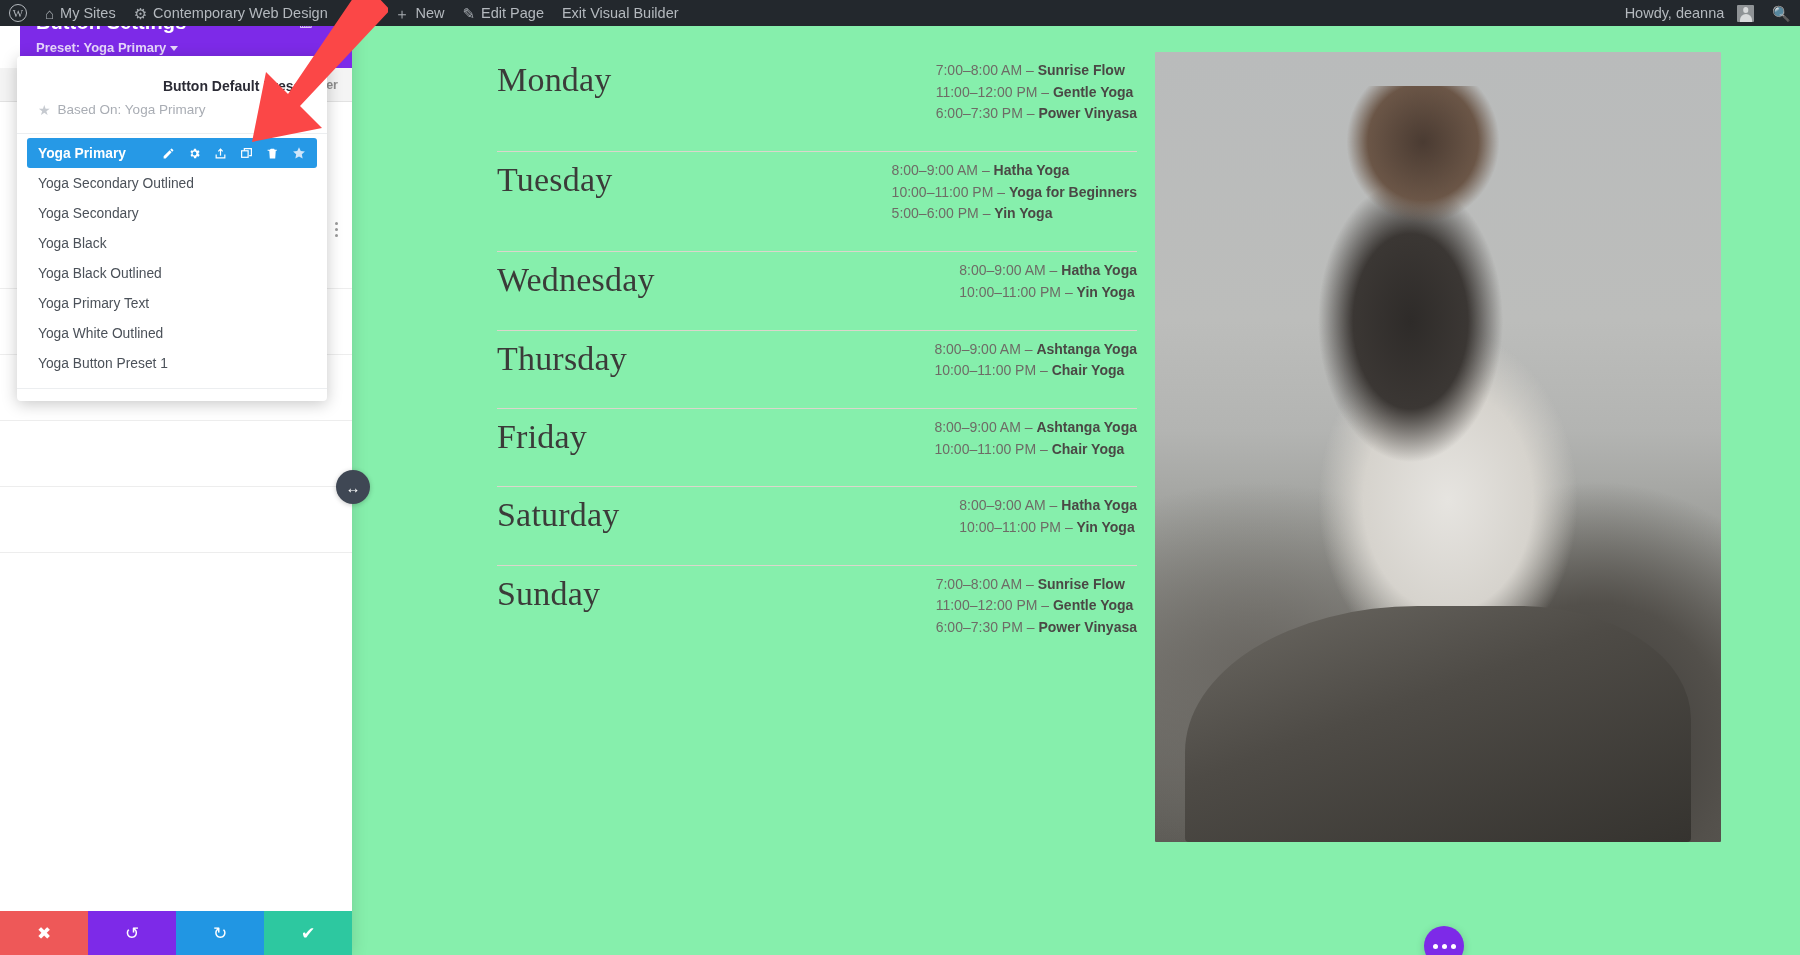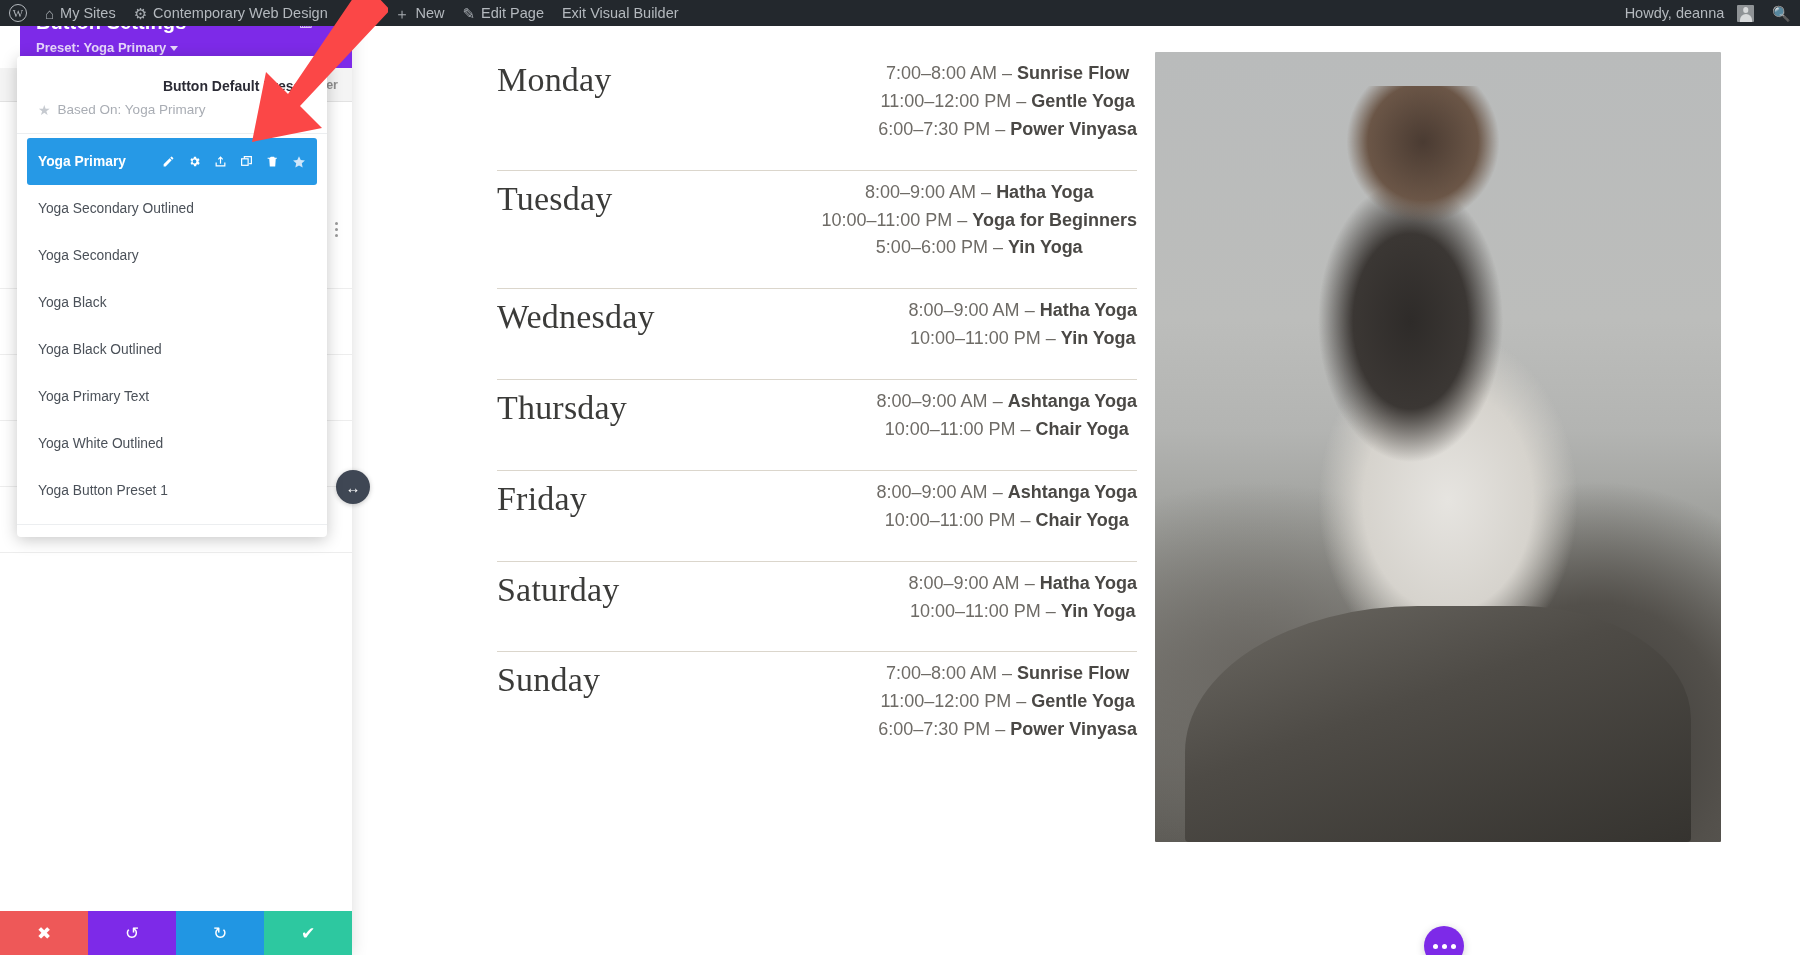--- a/index.html
+++ b/index.html
@@ -39,35 +39,35 @@
   .wplogo {
     width: 18px; height: 18px; border-radius: 50%;
     border: 1.7px solid #b4b9be; position: relative;
     display: inline-flex; align-items: center; justify-content: center;
     font-size: 11px; font-family: "Liberation Serif", serif; color: #b4b9be;
   }
 
   
   .canvas {
     position: absolute; top: 26px; left: 352px; width: 1448px; height: 929px;
-    background: #ffffff; overflow: hidden;
+    background: #86efac; overflow: hidden;
   }
   .canvas-inner { display: flex; padding: 26px 0 0 0; }
   .sched-col { width: 640px; margin-left: 145px; }
   .sched-row {
     display: flex; align-items: flex-start; justify-content: space-between;
     padding: 8px 0 26px 0; border-bottom: 1px solid #dbd6cc;
   }
   .sched-row:last-child { border-bottom: none; }
   .day-name {
     font-family: "Liberation Serif", serif;
     font-size: 34px; color: #3b3b39; font-weight: 400; letter-spacing: .2px;
     line-height: 1.15;
   }
-  .classes { text-align: center; font-size: 18px; color: #6e6b66; line-height: 1.55; }
+  .classes { text-align: left; font-size: 14px; color: #6e6b66; line-height: 1.55; }
   .classes .cls { white-space: nowrap; }
   .classes .cname { font-weight: 700; color: #4a4845; }
 
   .photo-col { width: 566px; margin-left: 18px; }
   .photo {
     width: 566px; height: 790px; border-radius: 1px; position: relative; overflow: hidden;
     background:
       radial-gradient(ellipse 62% 48% at 78% 88%, #3c3a37 0%, #53504b 38%, rgba(90,88,83,0) 70%),
       radial-gradient(ellipse 70% 38% at 18% 78%, #6a6762 0%, rgba(110,107,102,0) 62%),
       linear-gradient(#b9bbbb 0%, #bcbdbb 34%, #b3b4b2 48%, #9b9c98 62%, #7d7c77 78%, #5e5c57 100%);
@@ -170,21 +170,21 @@
   .dd-default-sub {
     font-size: 13.5px; color: #a9adb4; margin-top: 8px;
     display: flex; align-items: center; gap: 7px; font-weight: 400;
   }
   .star-g { color: #c6cad0; font-size: 14px; line-height: 1; }
   .dd-divider { height: 1px; background: #eceef0; margin: 6px 0 4px 0; }
 
   .dd-list { padding: 0 10px; }
   .dd-item {
     display: flex; align-items: center; justify-content: space-between;
-    padding: 16px 11px; border-radius: 3px;
+    padding: 7px 11px; border-radius: 3px;
     font-size: 13.8px; color: #4b5159; min-height: 30px;
   }
   .dd-item.active { background: #2699e6; color: #fff; font-weight: 600; }
   .dd-actions { display: flex; align-items: center; gap: 13px; color: #fff; font-size: 13px; }
   .dd-actions .act { line-height: 1; display: inline-flex; }
 
   .dd-foot { padding: 14px 19px 6px 19px; }
   .dd-btn {
     display: block; width: 100%; text-align: center;
     background: #4d5767; color: #fff; border: none; border-radius: 3px;

